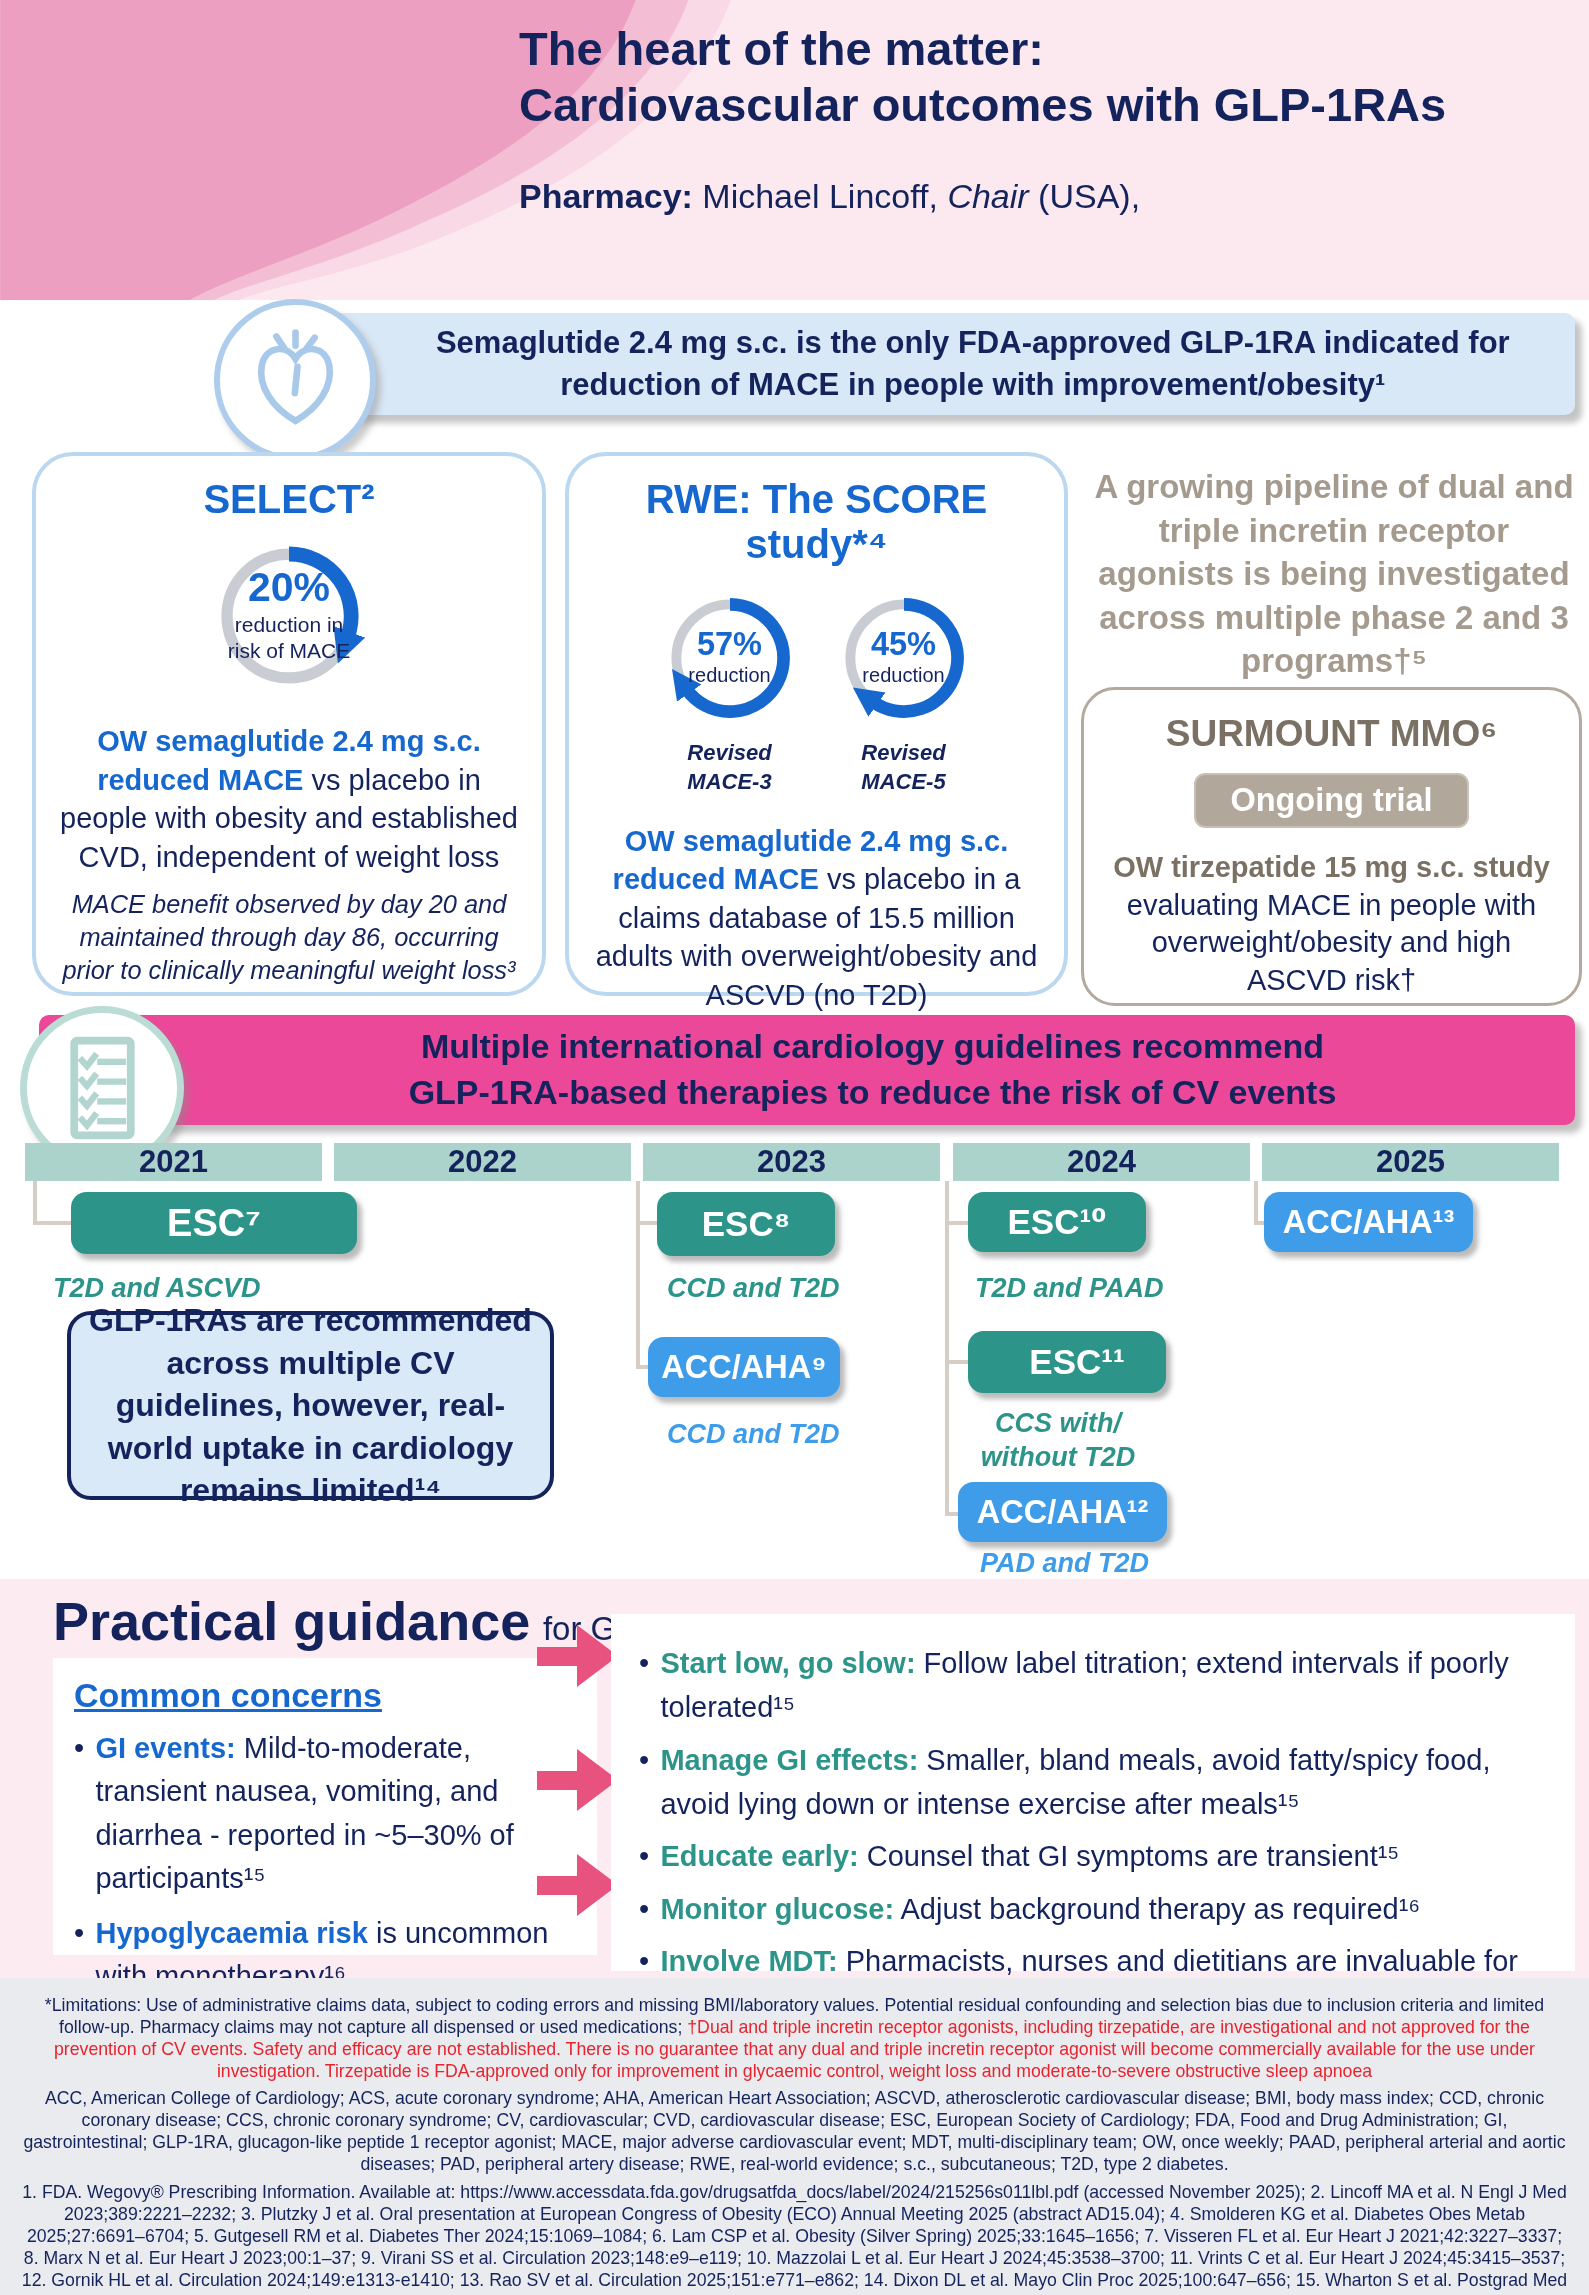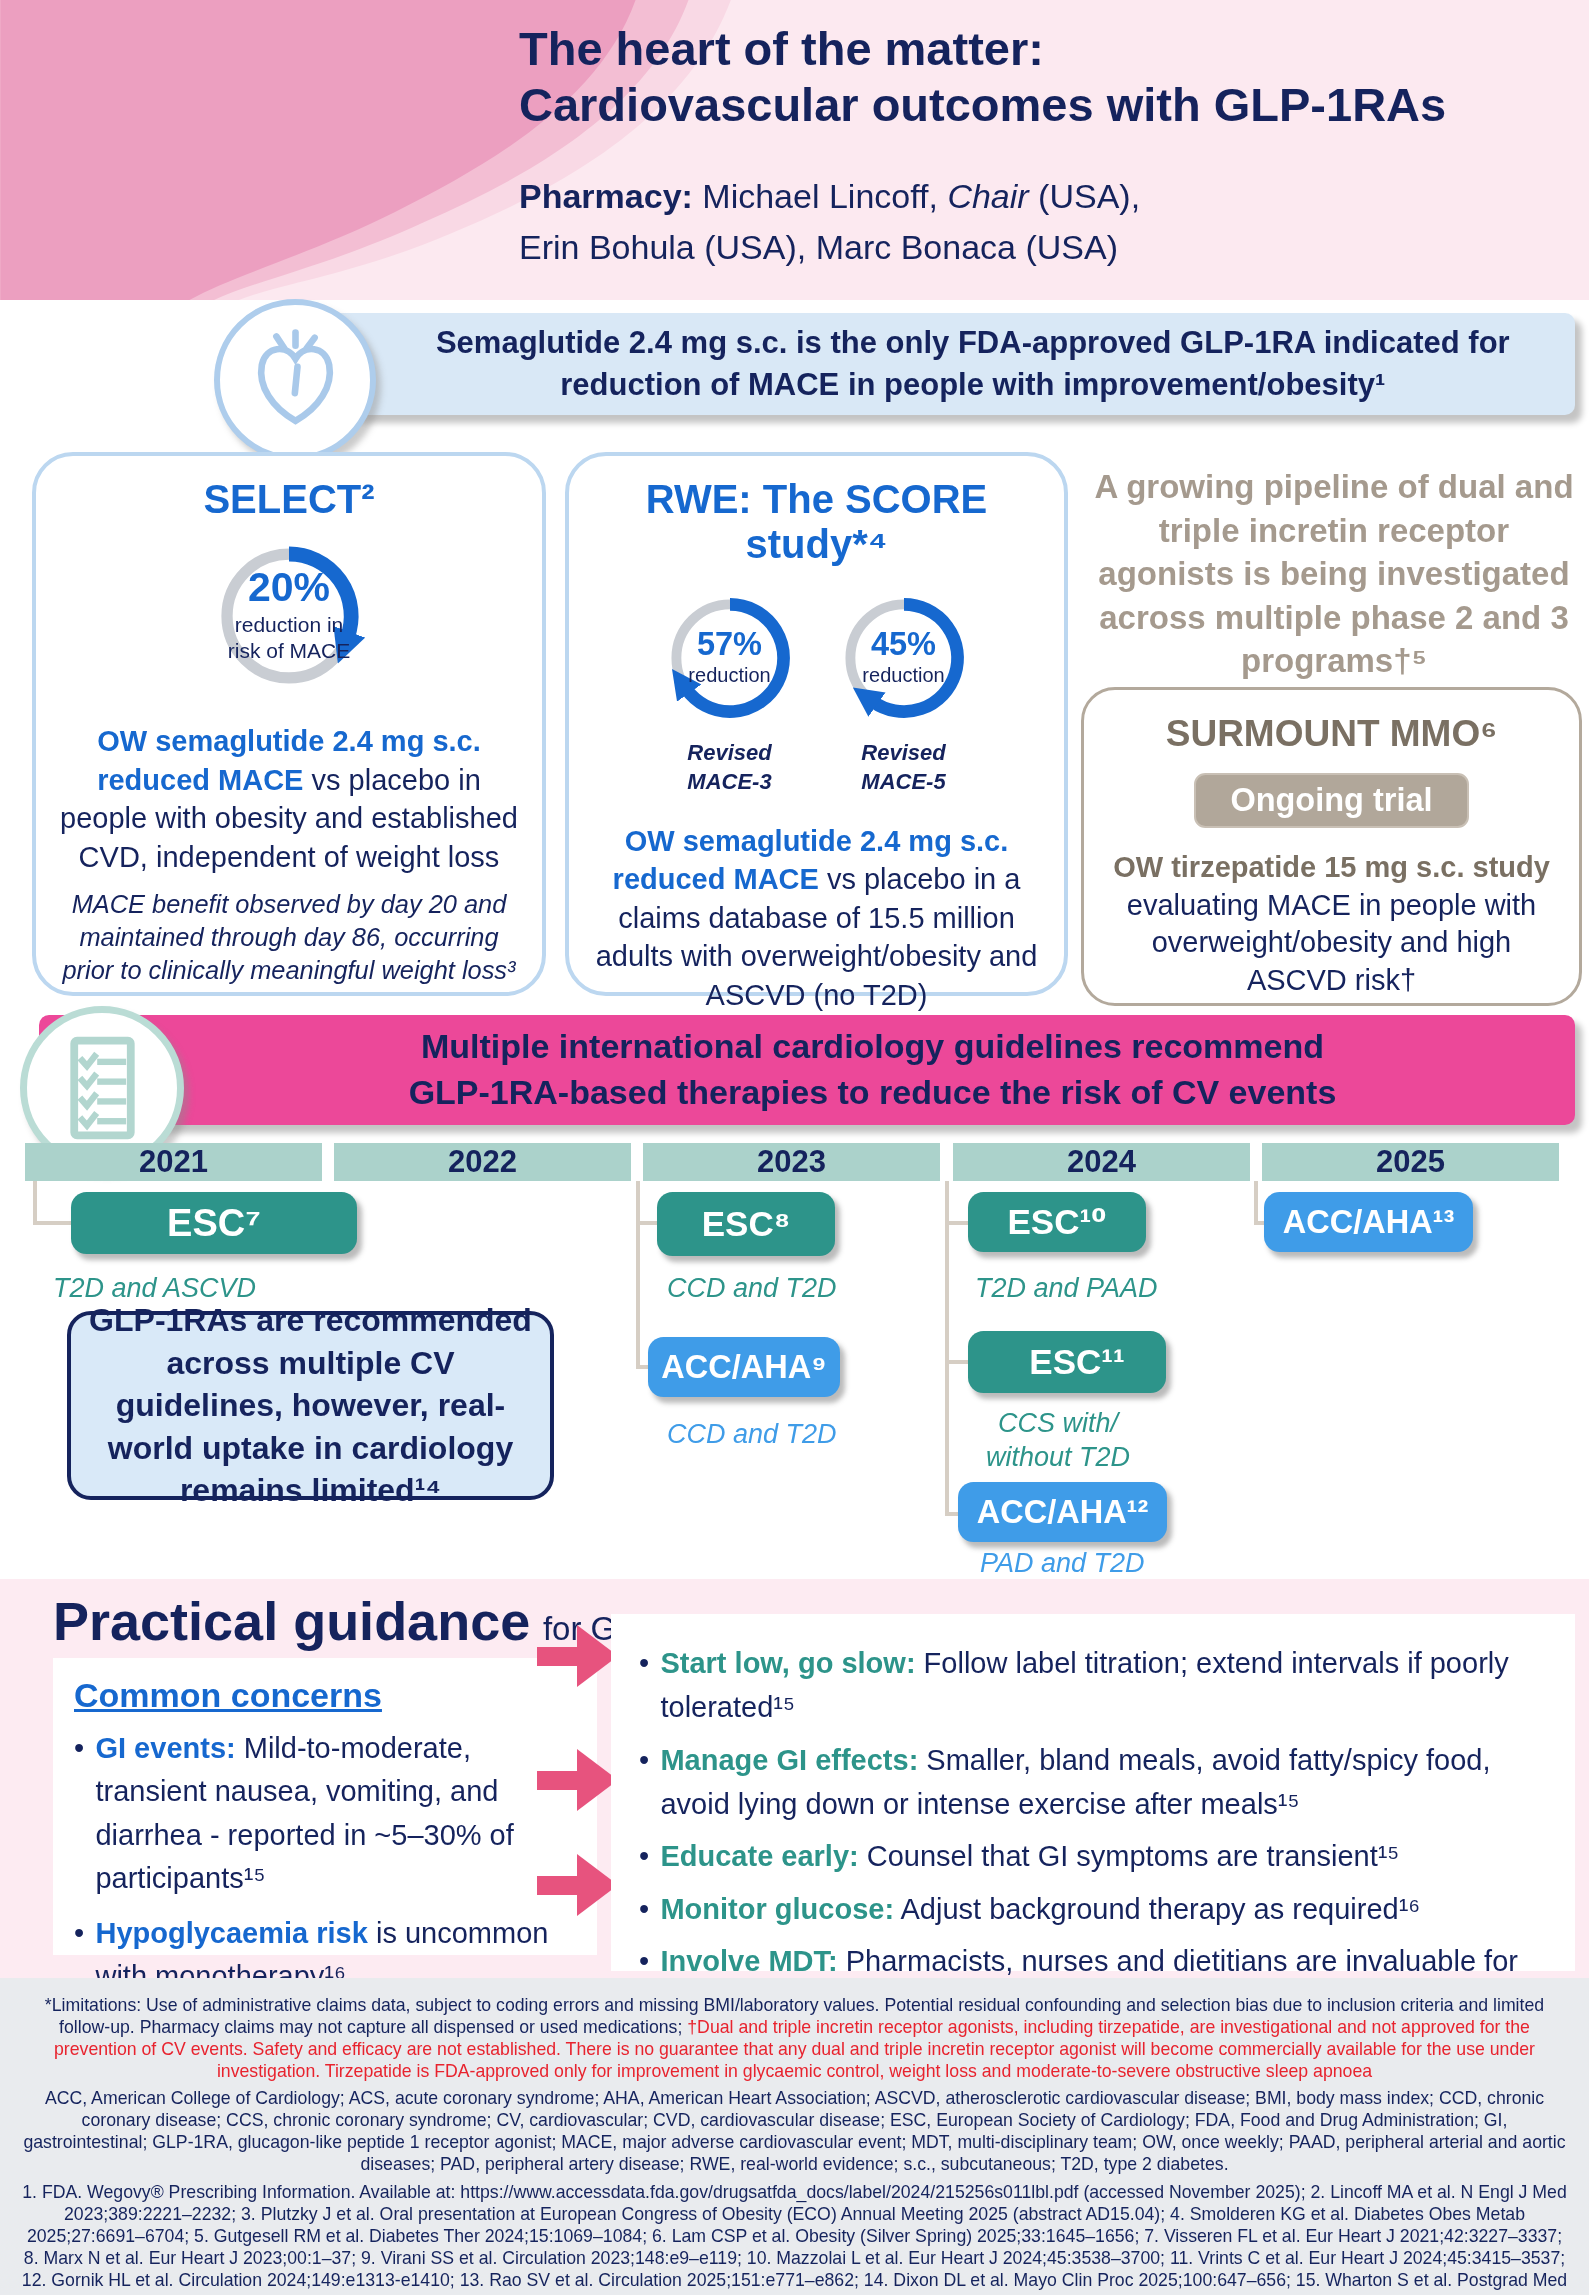--- a/index.html
+++ b/index.html
@@ -78,21 +78,21 @@
       border-radius:15.5px;box-shadow:4.2px 5.7px 5.7px rgba(60,60,60,.35);}
   .badge.teal{background:#2d948a;}
   .badge.blue{background:#3f9ce8;}
   .b1{left:71px;top:49px;width:286px;height:62px;font-size:38px;}
   .b2{left:657px;top:49px;width:178px;height:64px;font-size:35px;}
   .b3{left:648px;top:194px;width:192px;height:60px;font-size:32.5px;}
   .b4{left:968px;top:49px;width:178px;height:60px;font-size:35px;}
   .b5{left:968px;top:188px;width:178px;height:62px;font-size:35px;padding-left:20px;}
   .b6{left:958px;top:339px;width:209px;height:60px;font-size:32.5px;}
   .b7{left:1264px;top:49px;width:209px;height:60px;font-size:32.5px;}
-  .tl-cap{position:absolute;font-style:italic;font-weight:400;font-size:27px;line-height:1.25;}
+  .tl-cap{position:absolute;font-style:italic;font-weight:700;font-size:27px;line-height:1.25;}
   .tl-cap.tealc{color:#2d948a;}
   .tl-cap.bluec{color:#3f9ce8;}
   .c1{left:53px;top:129px}.c2{left:667px;top:129px}.c3{left:667px;top:275px}
   .c4{left:975px;top:129px}.c5{left:959px;top:264px;width:198px;text-align:center}.c6{left:980px;top:404px}
   .note-box{position:absolute;left:67px;top:168px;width:487px;height:189px;background:#d9e9f8;border:4.2px solid #15235d;
       border-radius:24px;display:flex;align-items:center;justify-content:center;text-align:center;
       font-weight:700;font-size:32px;line-height:1.33;color:#15235d;padding:0 15.5px;box-sizing:border-box;}
 
   
   .practical{position:absolute;left:0;top:1579px;width:1589px;height:399px;background:#fdebf2;}
@@ -131,21 +131,20 @@
       <path fill="#f9d9e5" d="M0,0 L1035,0 C975,160 810,260 640,330 C505,388 395,402 338,425 L0,425 Z"></path>
       <path fill="#f3bed3" d="M0,0 L975,0 C920,150 760,245 600,315 C470,375 360,398 303,425 L0,425 Z"></path>
       <path fill="#ec9fc0" d="M0,0 L900,0 C850,140 700,230 560,300 C440,360 330,390 268,425 L0,425 Z"></path>
     </svg>
     <div class="main-title">
       <div>The heart of the matter:</div>
       <div>Cardiovascular outcomes with GLP-1RAs</div>
     </div>
     <div class="speakers">
       <div><span class="bold">Pharmacy:</span><span> Michael Lincoff, </span><span class="italic">Chair</span><span> (USA),</span></div>
-      <div>Erin Bohula (USA), Marc Bonaca (USA)</div>
     </div>
   </div>
 
   <div class="top-banner">
     <div>Semaglutide 2.4 mg s.c. is the only FDA-approved GLP-1RA indicated for</div>
     <div>reduction of MACE in people with improvement/obesity¹</div>
   </div>
   <div class="icon-circle heart-circle">
     <svg width="99" height="106" viewBox="0 0 150 160">
       <g fill="none" stroke="#a9c9ea" stroke-width="10" stroke-linecap="round">

